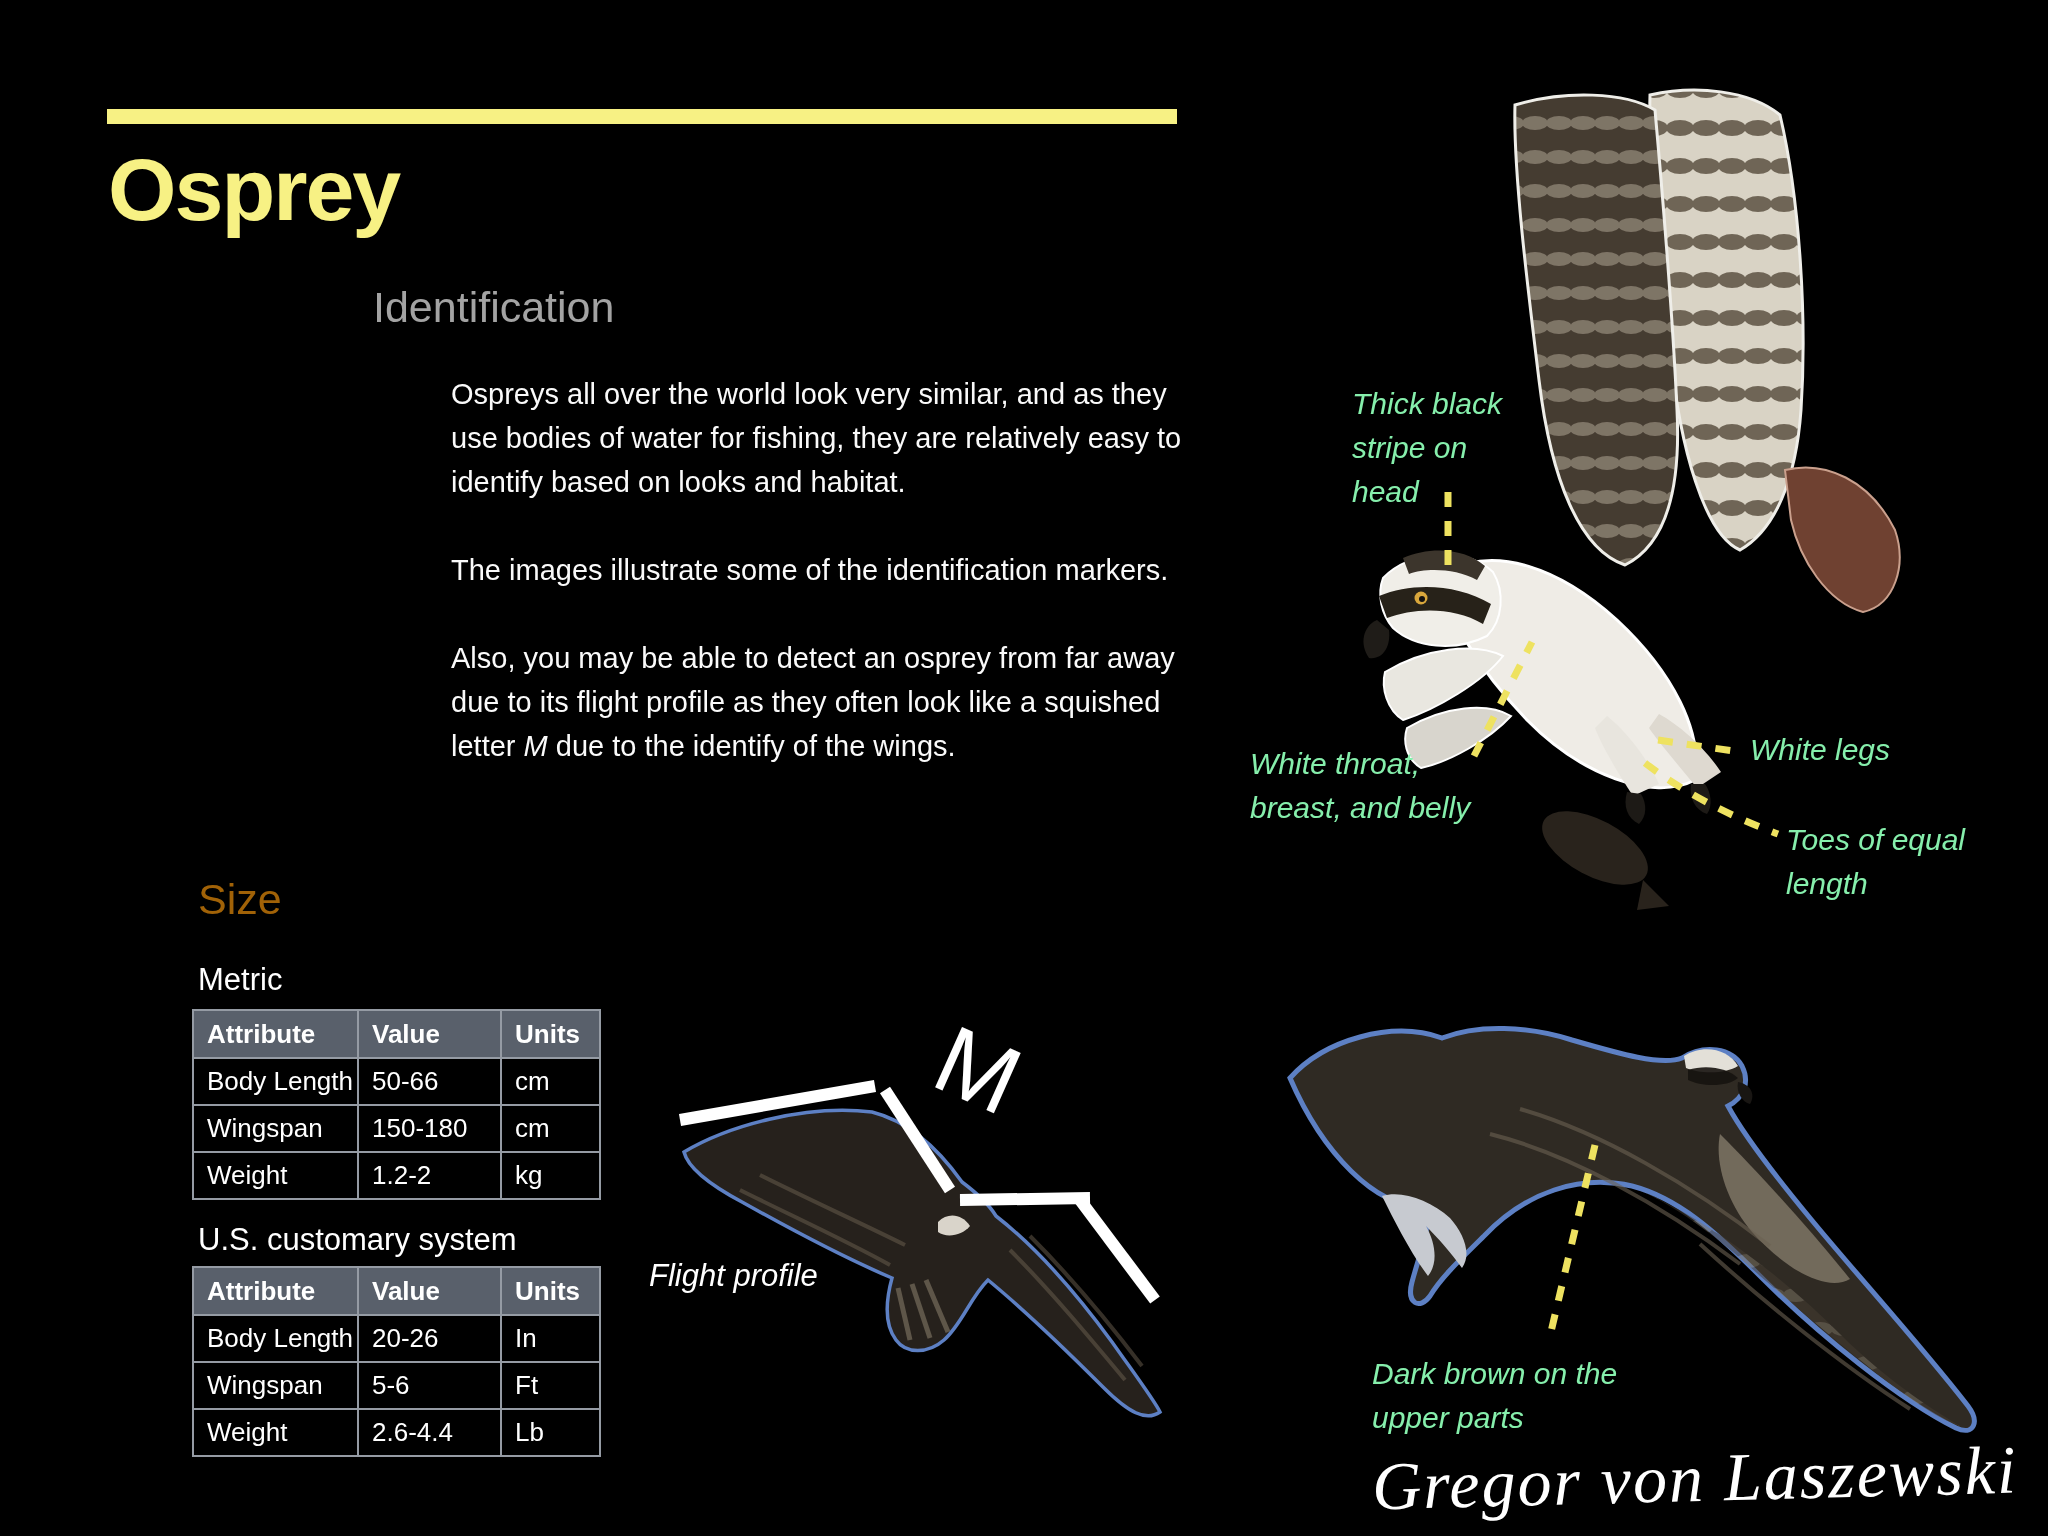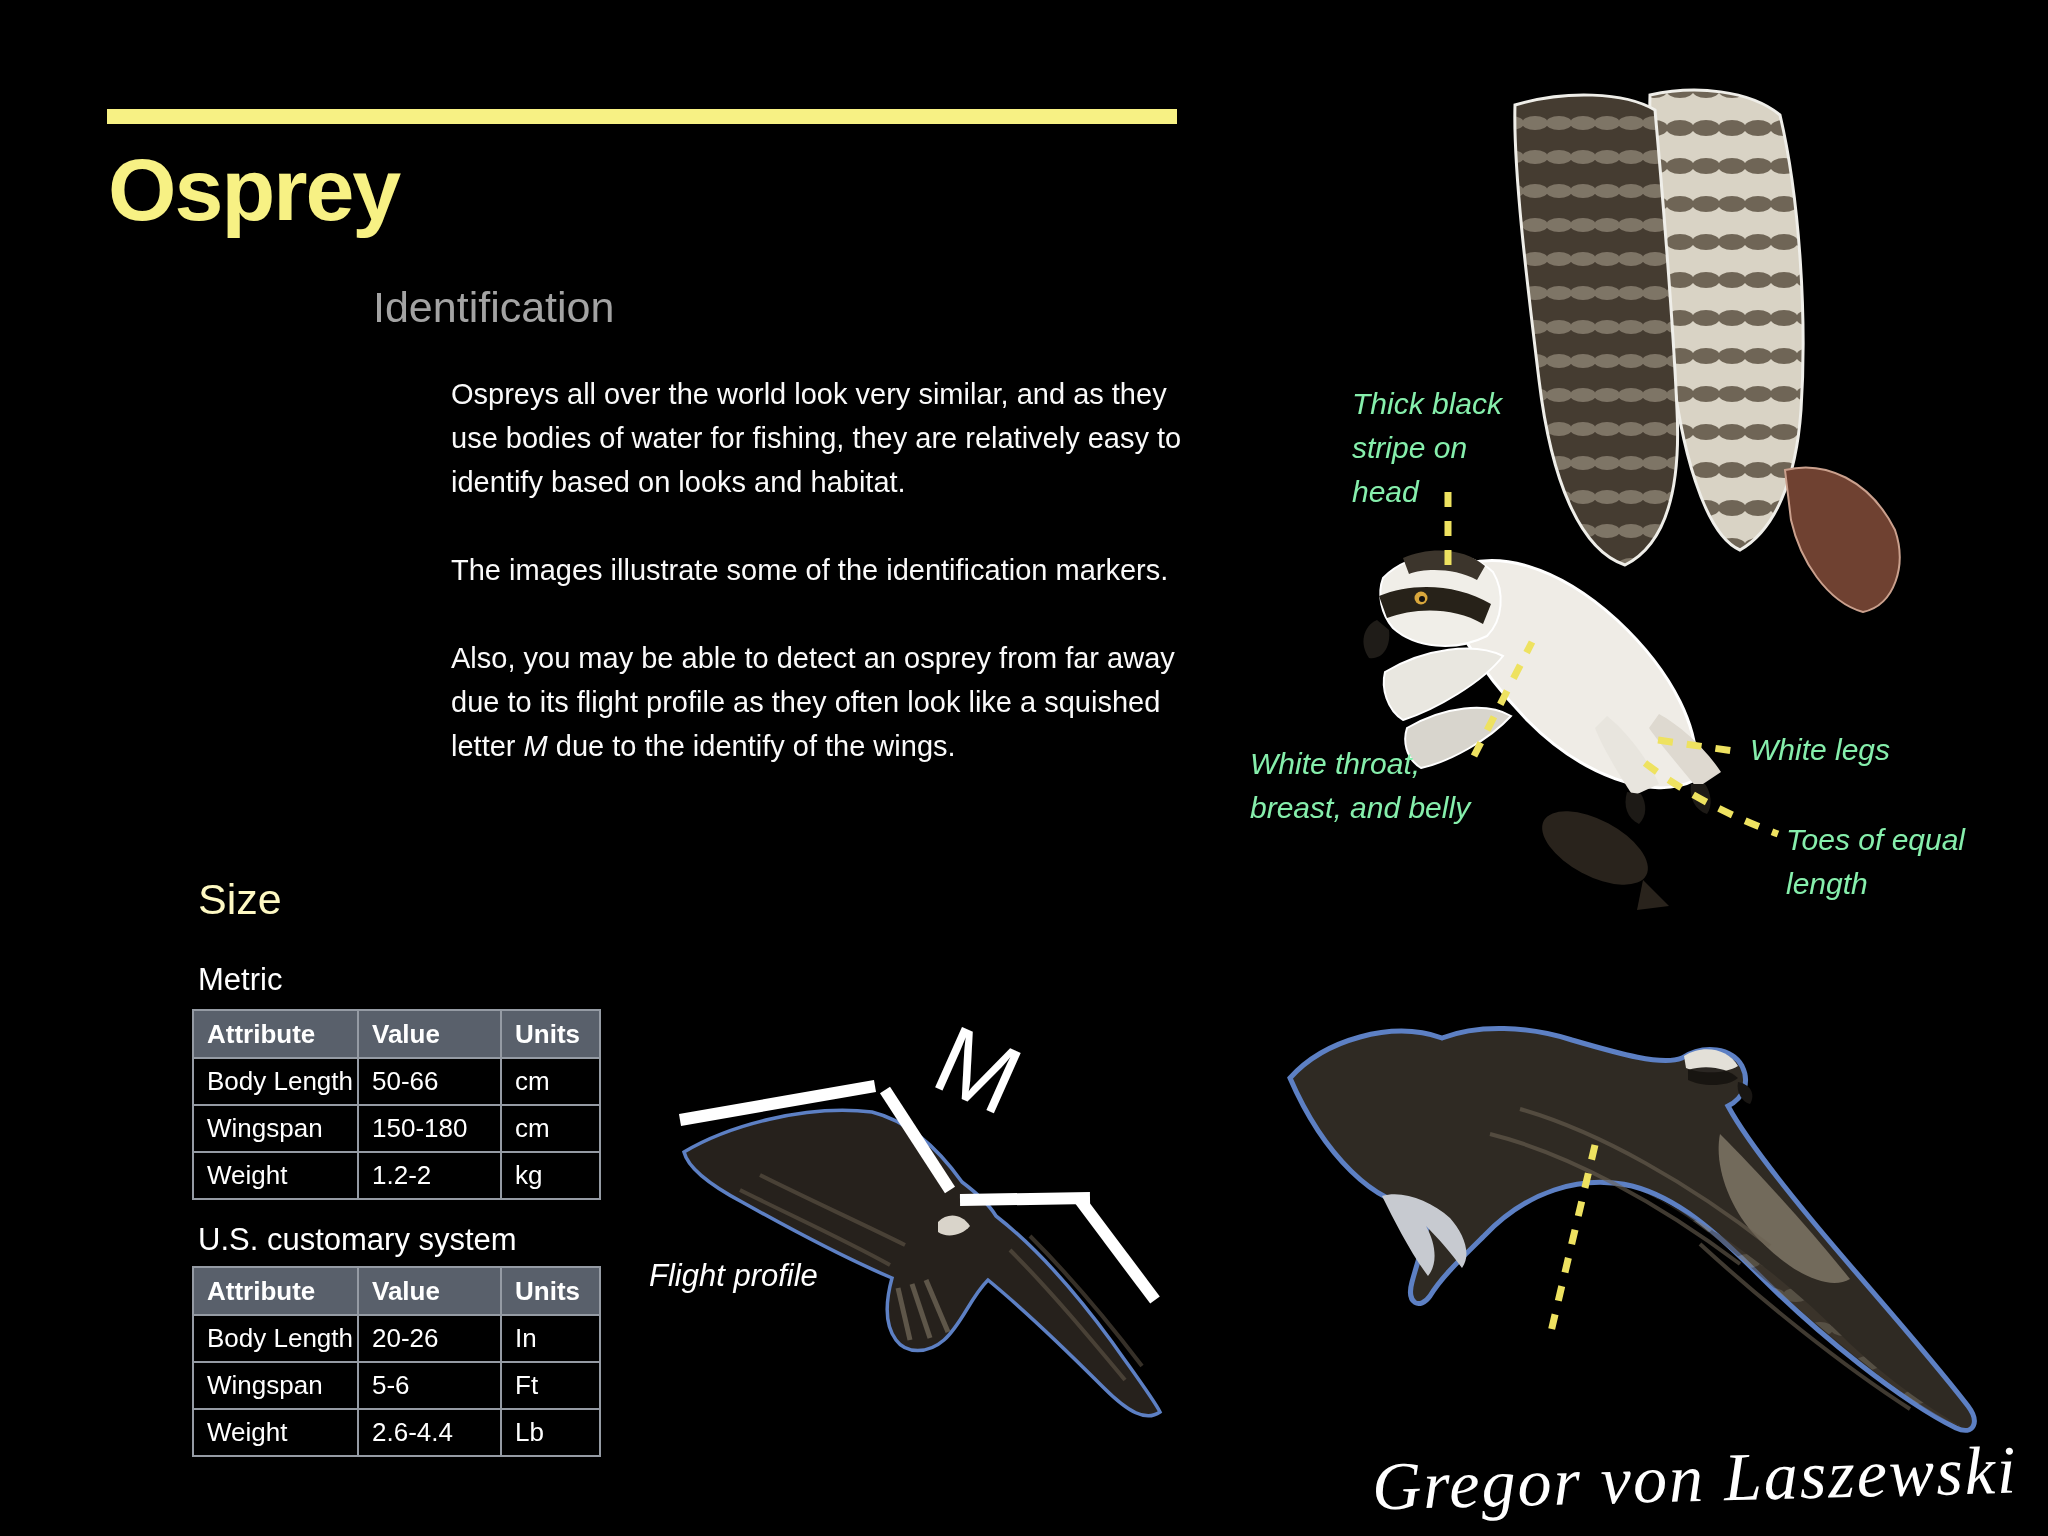--- a/index.html
+++ b/index.html
@@ -5,21 +5,21 @@
   html,body{margin:0;padding:0;background:#000;}
   .canvas{position:relative;width:2048px;height:1536px;background:#000;overflow:hidden;
           font-family:"Liberation Sans",sans-serif;color:#f4f4f4;}
   .abs{position:absolute;}
   .topbar{left:107px;top:109px;width:1070px;height:15px;background:#f7f184;}
   .title{left:108px;top:146px;font-size:88px;font-weight:800;color:#f7f184;letter-spacing:-2px;line-height:1;}
   .h-ident{left:373px;top:286px;font-size:43px;font-weight:500;color:#a3a3a3;line-height:1;}
   .bodytext{left:451px;top:372px;width:760px;font-size:29px;line-height:44px;font-weight:400;color:#fafafa;}
   .bodytext p{margin:0 0 44px 0;}
   .bodytext .m-it{font-style:italic;}
-  .h-size{left:198px;top:878px;font-size:43px;font-weight:500;color:#fef9c3;line-height:1;}
+  .h-size{left:198px;top:878px;font-size:43px;font-weight:500;color:#a16207;line-height:1;}
   .tbl-label{font-size:31px;font-weight:500;color:#ffffff;line-height:1;}
   .lbl-metric{left:198px;top:964px;}
   .lbl-us{left:198px;top:1224px;}
   table.sizes{border-collapse:collapse;position:absolute;left:192px;width:362px;
               font-size:26px;color:#fff;table-layout:fixed;border-radius:32px;}
   table.sizes.metric{top:1009px;}
   table.sizes.us{top:1266px;}
   table.sizes th,table.sizes td{border:2px solid #959ba4;padding:0 0 0 13px;text-align:left;
               font-weight:400;overflow:hidden;white-space:nowrap;}
   table.sizes th{background:#59606b;font-weight:700;height:46px;}
@@ -213,16 +213,20 @@
   </div>
   <div class="abs annot an-throat">
     <div>White throat,</div>
     <div>breast, and belly</div>
   </div>
   <div class="abs annot an-legs">White legs</div>
   <div class="abs annot an-toes">
     <div>Toes of equal</div>
     <div>length</div>
   </div>
+  <div class="abs annot an-brown">
+    <div>Dark brown on the</div>
+    <div>upper parts</div>
+  </div>
 
   <div class="abs signature">Gregor von Laszewski</div>
 
 </div>
 
 </body></html>

